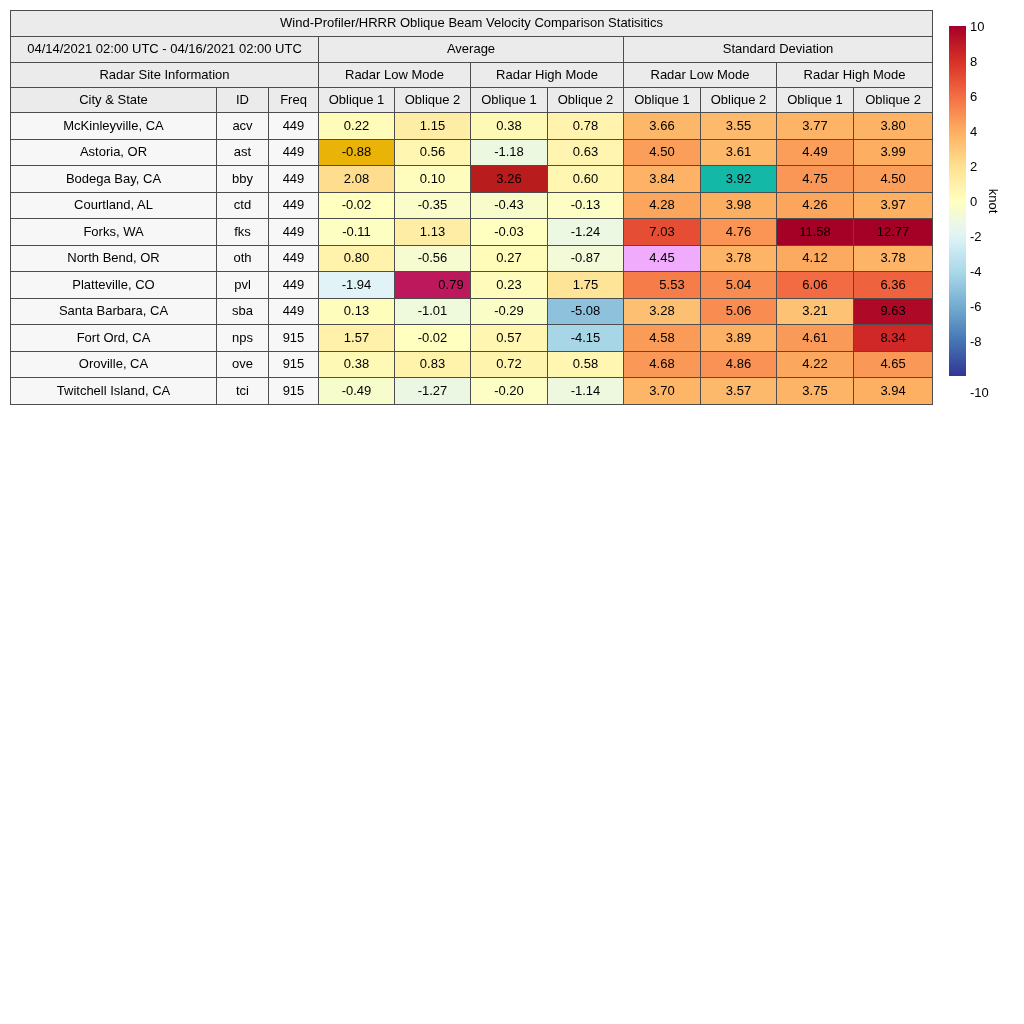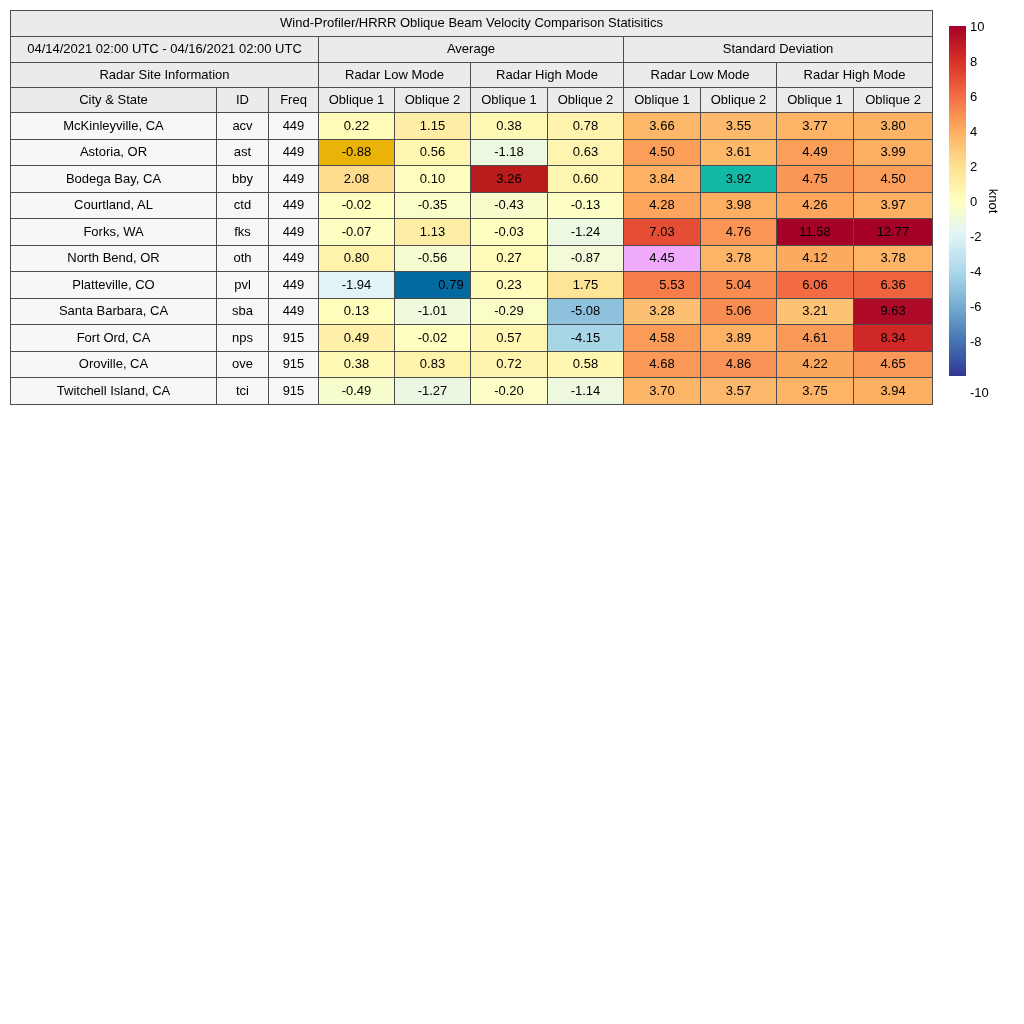--- a/index.html
+++ b/index.html
@@ -222,21 +222,21 @@
             <td class="valcell" style="background: rgb(253, 254, 195);">-0.13</td>
             <td class="valcell" style="background: rgb(252, 165, 93);">4.28</td>
             <td class="valcell" style="background: rgb(253, 175, 97);">3.98</td>
             <td class="valcell" style="background: rgb(252, 166, 93);">4.26</td>
             <td class="valcell" style="background: rgb(253, 175, 98);">3.97</td>
           </tr>
           <tr class="datarow">
             <td class="sitecell">Forks, WA</td>
             <td class="sitecell">fks</td>
             <td class="sitecell">449</td>
-            <td class="valcell" style="background: rgb(253, 254, 194);">-0.07</td>
+            <td class="valcell" style="background: rgb(253, 254, 194);">-0.11</td>
             <td class="valcell" style="background: rgb(254, 237, 164);">1.13</td>
             <td class="valcell" style="background: rgb(255, 255, 192);">-0.03</td>
             <td class="valcell" style="background: rgb(236, 248, 226);">-1.24</td>
             <td class="valcell" style="background: rgb(229, 78, 53);">7.03</td>
             <td class="valcell" style="background: rgb(250, 149, 86);">4.76</td>
             <td class="valcell" style="background: rgb(165, 0, 38);">11.58</td>
             <td class="valcell" style="background: rgb(165, 0, 38);">12.77</td>
           </tr>
           <tr class="datarow">
             <td class="sitecell">North Bend, OR</td>
@@ -249,21 +249,21 @@
             <td class="valcell" style="background: #f0abfc;">4.45</td>
             <td class="valcell" style="background: rgb(253, 180, 102);">3.78</td>
             <td class="valcell" style="background: rgb(252, 170, 95);">4.12</td>
             <td class="valcell" style="background: rgb(253, 180, 102);">3.78</td>
           </tr>
           <tr class="datarow">
             <td class="sitecell">Platteville, CO</td>
             <td class="sitecell">pvl</td>
             <td class="sitecell">449</td>
             <td class="valcell" style="background: rgb(225, 243, 246);">-1.94</td>
-            <td class="valcell" style="background: #0369a1; padding-left: 37px;">0.79</td>
+            <td class="valcell" style="background: #be185d; padding-left: 37px;">0.79</td>
             <td class="valcell" style="background: rgb(255, 251, 186);">0.23</td>
             <td class="valcell" style="background: rgb(254, 228, 150);">1.75</td>
             <td class="valcell" style="background: rgb(246, 124, 74); padding-left: 20px;">5.53</td>
             <td class="valcell" style="background: rgb(248, 140, 81);">5.04</td>
             <td class="valcell" style="background: rgb(243, 107, 66);">6.06</td>
             <td class="valcell" style="background: rgb(239, 98, 62);">6.36</td>
           </tr>
           <tr class="datarow">
             <td class="sitecell">Santa Barbara, CA</td>
             <td class="sitecell">sba</td>
@@ -274,21 +274,21 @@
             <td class="valcell" style="background: rgb(141, 193, 220);">-5.08</td>
             <td class="valcell" style="background: rgb(253, 192, 114);">3.28</td>
             <td class="valcell" style="background: rgb(248, 140, 81);">5.06</td>
             <td class="valcell" style="background: rgb(253, 194, 116);">3.21</td>
             <td class="valcell" style="background: rgb(174, 9, 38);">9.63</td>
           </tr>
           <tr class="datarow">
             <td class="sitecell">Fort Ord, CA</td>
             <td class="sitecell">nps</td>
             <td class="sitecell">915</td>
-            <td class="valcell" style="background: rgb(255, 241, 170);">0.49</td>
+            <td class="valcell" style="background: rgb(255, 241, 170);">1.57</td>
             <td class="valcell" style="background: rgb(255, 255, 192);">-0.02</td>
             <td class="valcell" style="background: rgb(255, 246, 178);">0.57</td>
             <td class="valcell" style="background: rgb(167, 214, 231);">-4.15</td>
             <td class="valcell" style="background: rgb(250, 155, 88);">4.58</td>
             <td class="valcell" style="background: rgb(253, 177, 100);">3.89</td>
             <td class="valcell" style="background: rgb(250, 154, 88);">4.61</td>
             <td class="valcell" style="background: rgb(207, 40, 39);">8.34</td>
           </tr>
           <tr class="datarow">
             <td class="sitecell">Oroville, CA</td>

